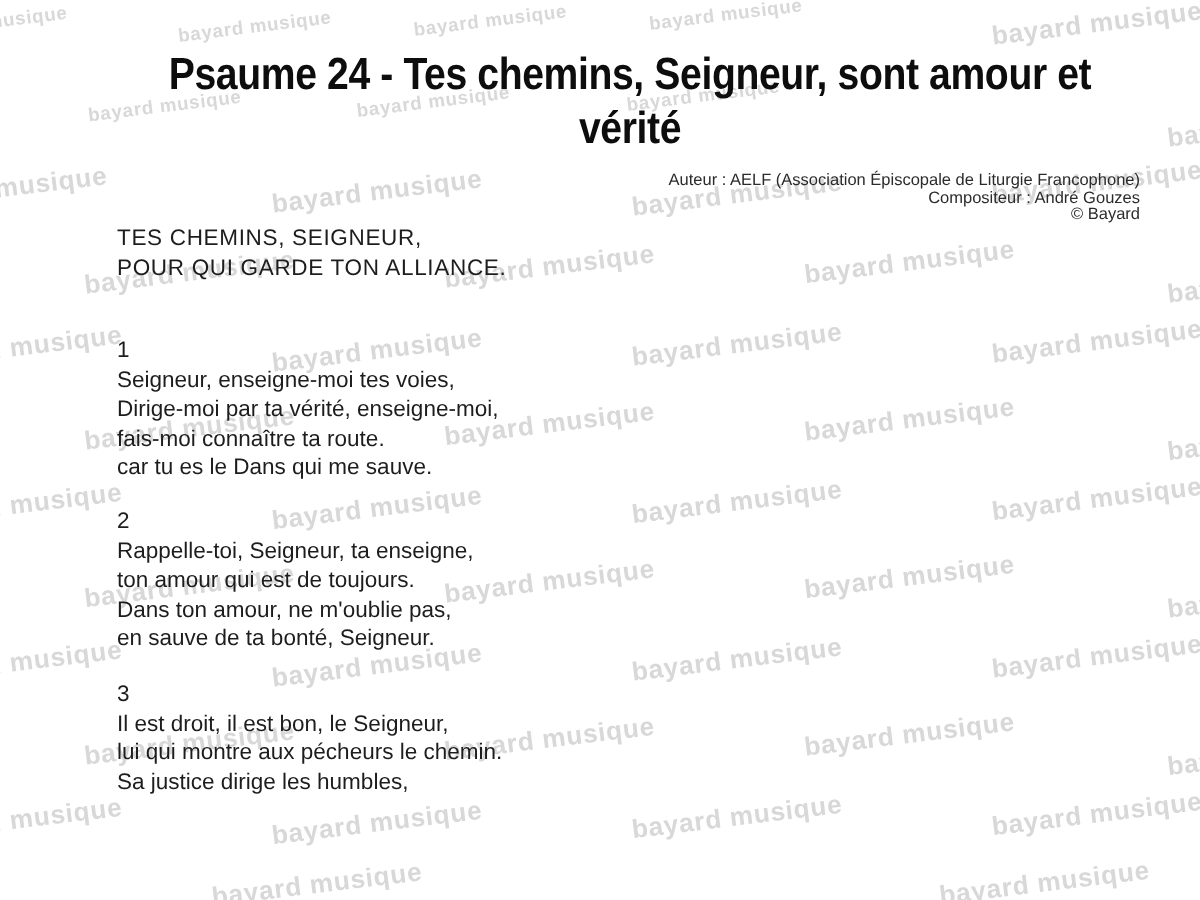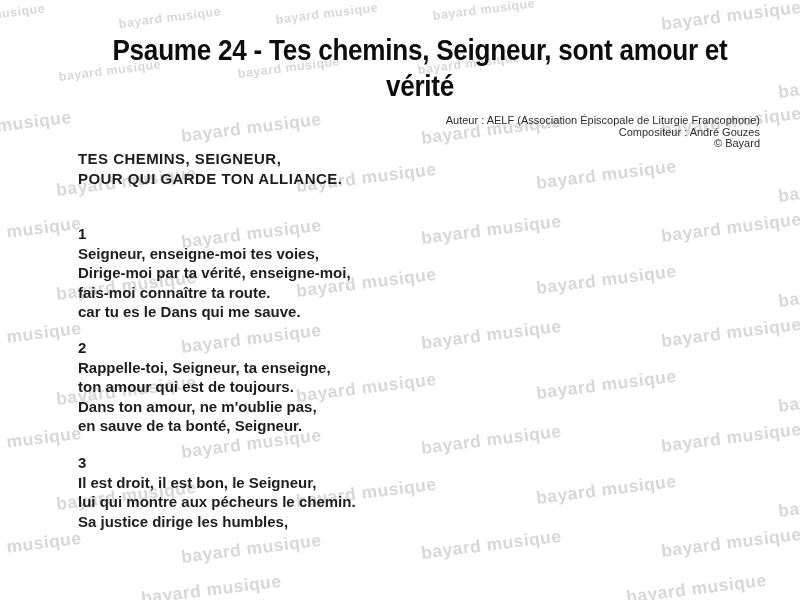--- a/index.html
+++ b/index.html
@@ -51,21 +51,20 @@
     font-size: 11px;
     line-height: 11.5px;
     color: #2b2b2b;
   }
   .block {
     position: absolute;
     left: 78px;
     font-size: 15px;
     line-height: 19.5px;
     color: #1d1d1d;
-    font-weight: bold;
   }
   .refrain { top: 149px; letter-spacing: 0.45px; }
   .verse-1 { top: 224px; }
   .verse-2 { top: 338px; }
   .verse-3 { top: 453px; }
   .vline, .vnum { display: block; }
 </style>
 </head>
 <body>
 

